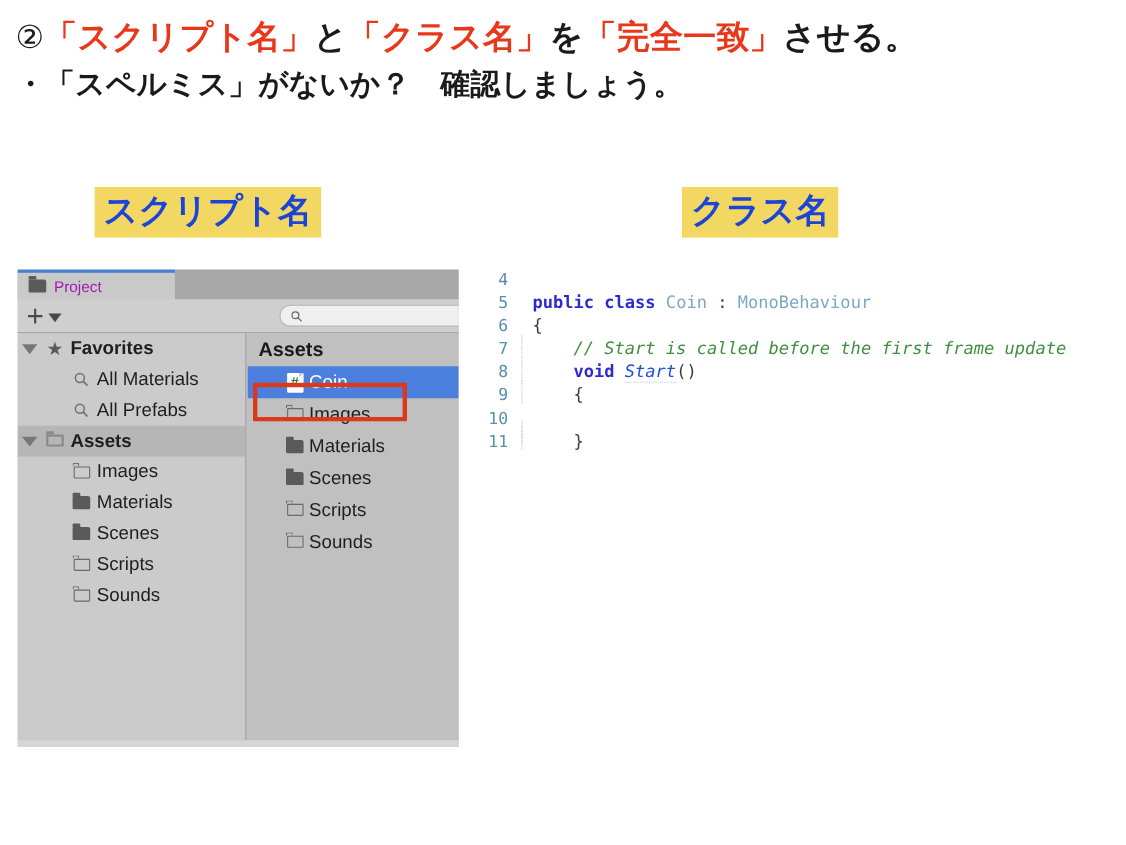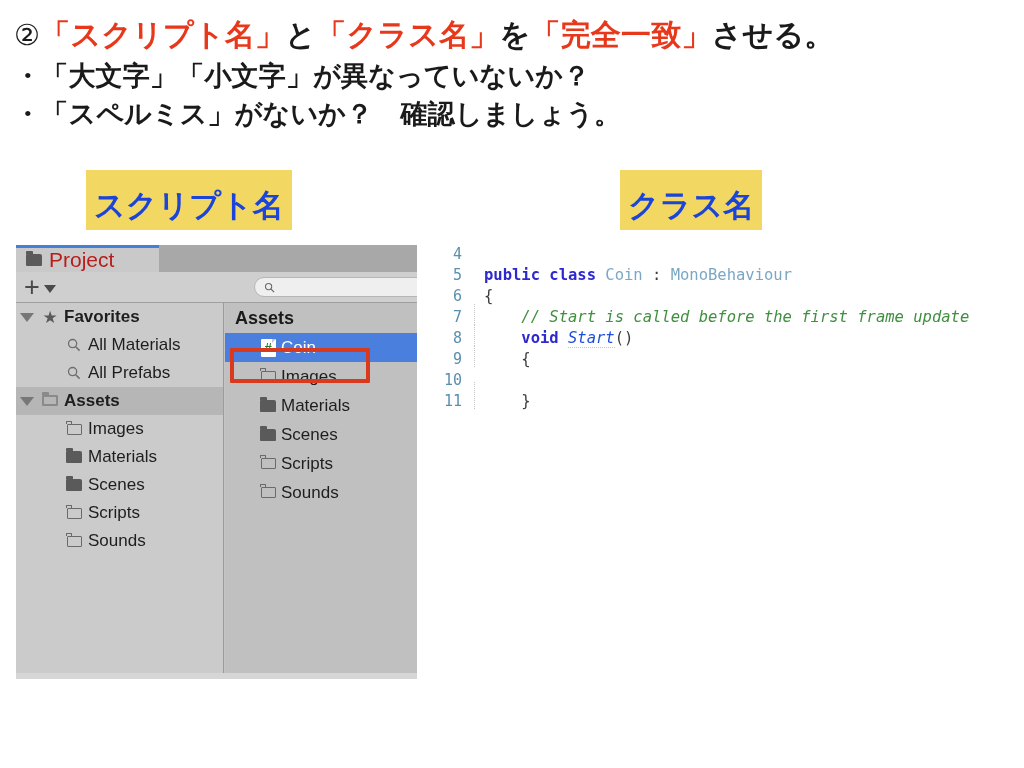--- a/index.html
+++ b/index.html
@@ -40,21 +40,21 @@
   }
 
   
   .hl-caption {
     position: absolute;
     background: #f2d862;
     color: #1b44d8;
     font-size: 31px;
     font-weight: bold;
     line-height: 1;
-    padding: 20px 8px 9px 8px;
+    padding: 6px 8px 9px 8px;
     white-space: nowrap;
   }
   #caption-script-name { left: 86px; top: 170px; }
   #caption-class-name  { left: 620px; top: 170px; }
 
   
   #unity-project-panel {
     position: absolute;
     left: 16px;
     top: 245px;
@@ -80,22 +80,22 @@
     width: 143px;
     height: 27px;
     background: #c9c9c9;
     border-top: 3px solid #4580d8;
     box-sizing: border-box;
     display: flex;
     align-items: center;
     padding-left: 10px;
   }
   #project-tab .tab-label {
-    font-size: 21px;
-    color: #b91c1c;
+    font-size: 14px;
+    color: #a21caf;
     margin-left: 7px;
   }
   .folder-icon-filled {
     display: inline-block;
     width: 16px;
     height: 12px;
     position: relative;
     background: #5a5a5a;
     border-radius: 1px 2px 1px 1px;
   }
@@ -400,21 +400,20 @@
   .k-method  { color: #1d4ed8; border-bottom: 1px dotted #b9c9da; font-style: italic; }
   .k-plain   { color: #3d3d3d; }
 </style>
 </head>
 <body>
 
 <div id="slide-heading">
   <div class="head-line">
     <span class="circ-num">②</span><span class="em-red">「スクリプト名」</span><span>と</span><span class="em-red">「クラス名」</span><span>を</span><span class="em-red">「完全一致」</span><span>させる。</span>
   </div>
-  <div class="head-line sub">・「大文字」「小文字」が異なっていないか？</div>
   <div class="head-line sub">・「スペルミス」がないか？　確認しましょう。</div>
 </div>
 
 <div class="hl-caption" id="caption-script-name">スクリプト名</div>
 <div class="hl-caption" id="caption-class-name">クラス名</div>
 
 <div id="unity-project-panel">
 
   <div id="panel-tabbar">
     <div id="project-tab">

